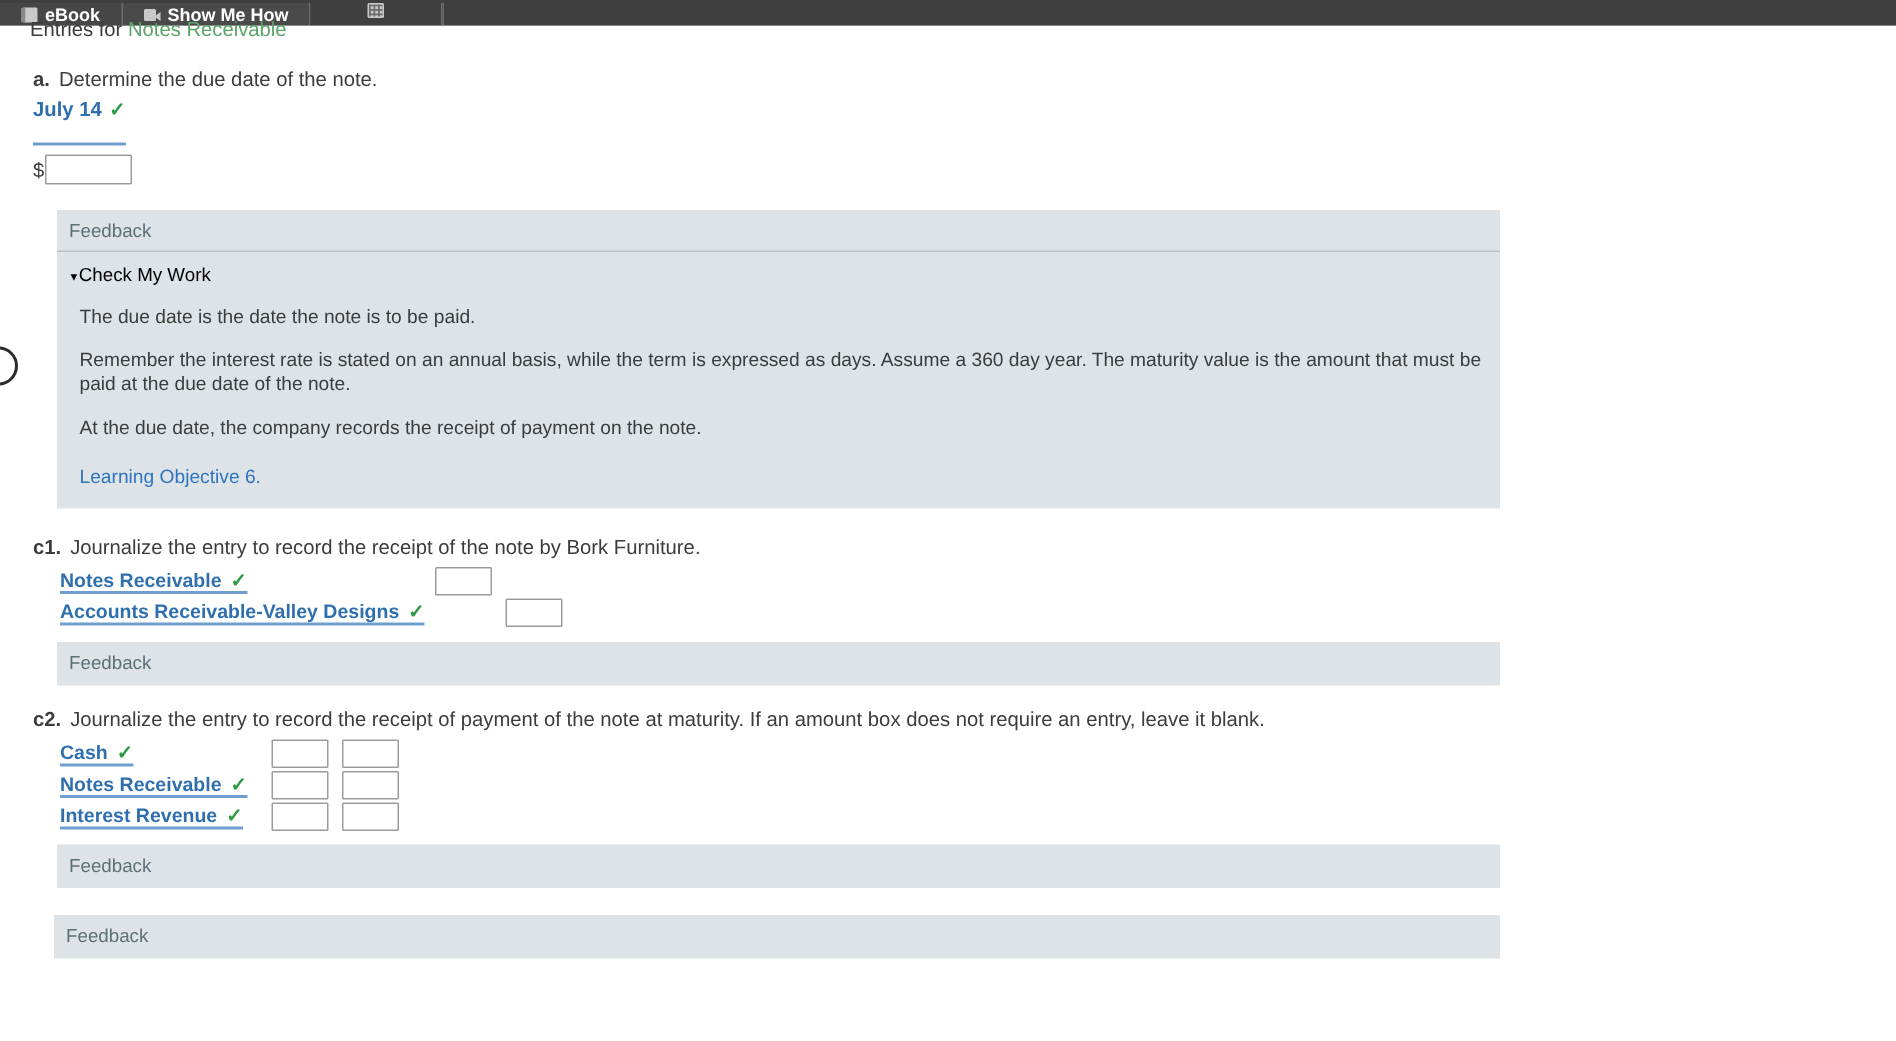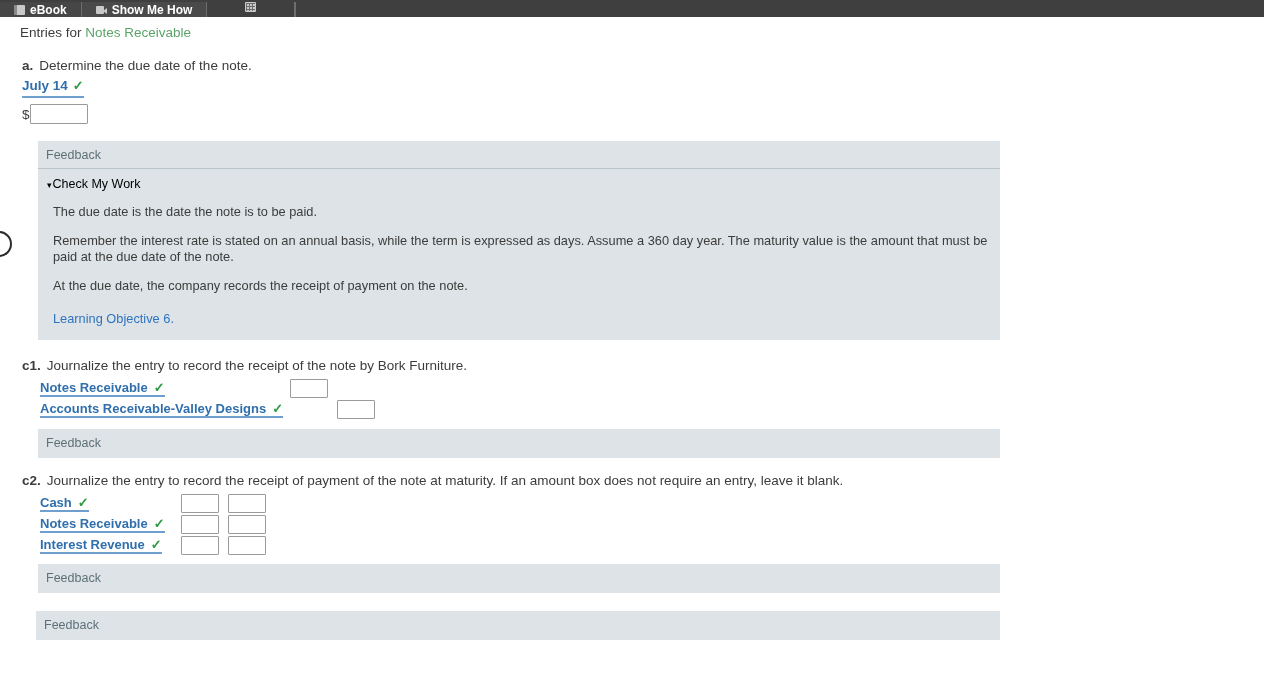--- a/index.html
+++ b/index.html
@@ -91,21 +91,21 @@
     position: absolute;
     left: 1px; top: 1px; right: 1px; bottom: 1px;
     background:
       linear-gradient(to right, #6d6d6d 1px, transparent 1px) 0 0 / 3px 100%,
       linear-gradient(to bottom, #6d6d6d 1px, transparent 1px) 0 0 / 100% 3px;
   }
 
   
   .content {
     position: absolute;
-    top: 13px; left: 0;
+    top: 0; left: 0;
     width: 1000px;
   }
 
   .lead-line {
     padding: 12px 0 0 20px;
     font-size: 13.5px;
     color: #3c3c3c;
   }
   .glossary {
     color: #5aa469;
@@ -127,21 +127,21 @@
     margin-right: 6px;
   }
 
   
   .answered {
     display: inline-flex;
     align-items: baseline;
     gap: 5px;
     margin: 5px 0 0 22px;
     border-bottom: 2px solid #6f9fcf;
-    padding-bottom: 3px;
+    padding-bottom: 15px;
     color: #2f6fad;
     font-weight: bold;
     font-size: 13.5px;
     cursor: pointer;
     width: max-content;
   }
   .check {
     color: #2e9b43;
     font-weight: bold;
     font-size: 13px;

